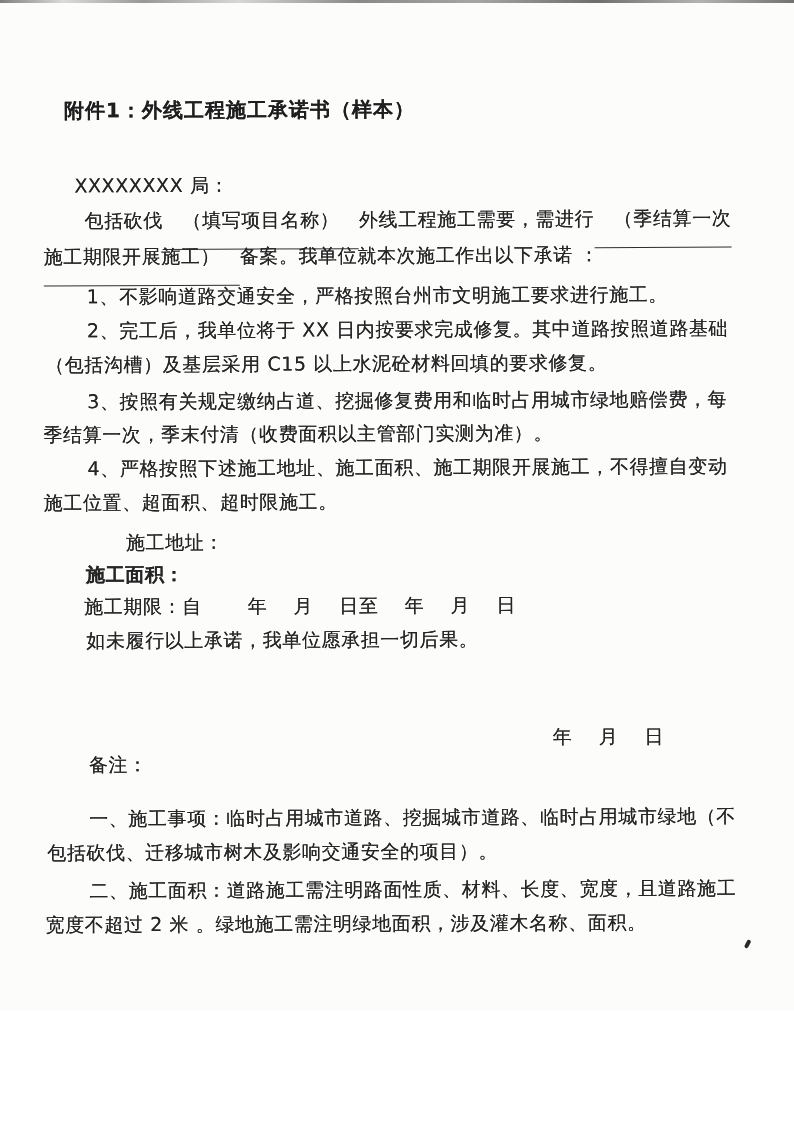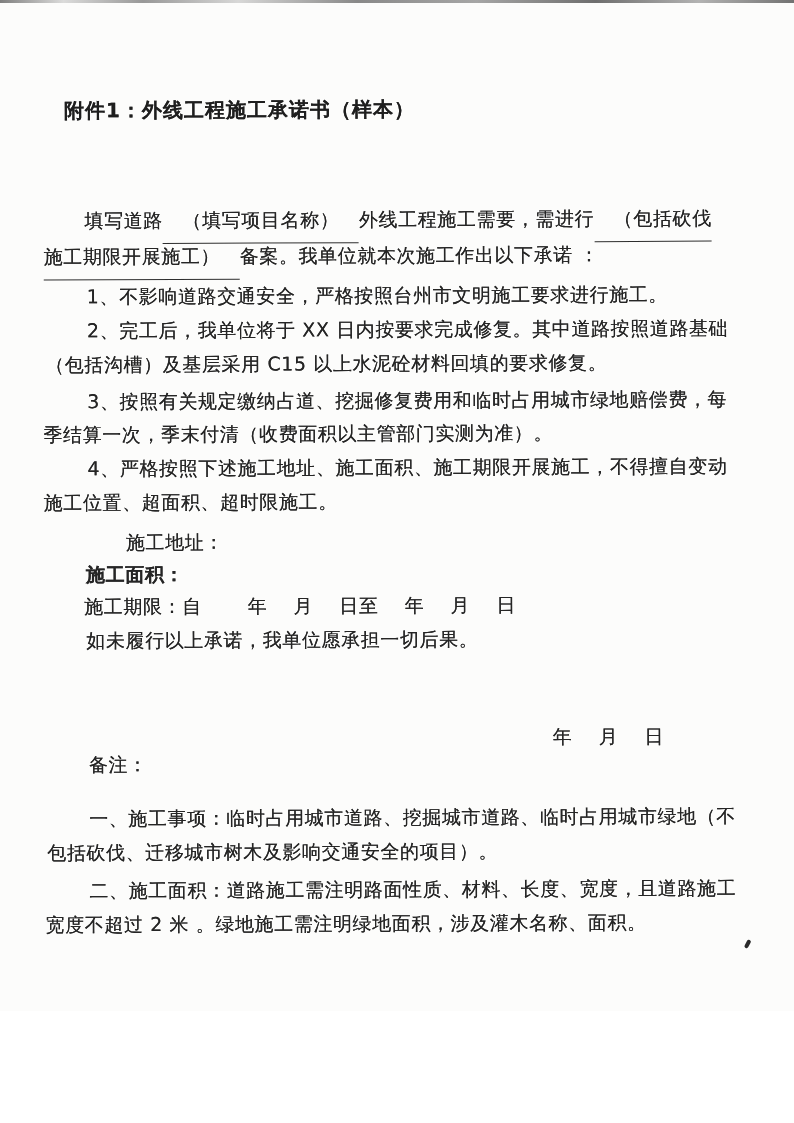--- a/index.html
+++ b/index.html
@@ -13,21 +13,21 @@
       rgba(60,60,60,.65) 0%,rgba(120,120,120,.25) 8%,rgba(70,70,70,.55) 18%,
       rgba(130,130,130,.3) 30%,rgba(60,60,60,.6) 45%,rgba(80,80,80,.5) 60%,
       rgba(50,50,50,.7) 75%,rgba(90,90,90,.45) 88%,rgba(55,55,55,.7) 100%);
   }
   .content{position:absolute;left:0;top:0;width:794px;height:1123px;transform:rotate(-0.25deg);transform-origin:50% 50%;}
   .line{
     position:absolute;font-size:19px;letter-spacing:.6px;white-space:pre;
     color:#252525;text-shadow:0 0 .5px rgba(35,35,35,.85);
   }
   .title{font-weight:bold;font-size:20px;letter-spacing:1px;color:#1e1e1e;}
-  .u{border-bottom:1.6px solid #2e2e2e;padding-bottom:12px;text-align:right;}
+  .u{border-bottom:1.6px solid #2e2e2e;padding-bottom:18px;text-align:right;}
   .speck{
     position:absolute;left:744px;top:941px;width:4px;height:9px;border-radius:2px;
     background:#2a2a2a;transform:rotate(28deg);
   }
   .watermark{position:absolute;left:492px;top:1062px;width:260px;height:54px;}
   .qr{position:absolute;left:0;top:0;width:50px;height:50px;}
   .wm-label{
     position:absolute;left:63px;top:12px;font-size:15px;letter-spacing:2px;
     font-family:"DejaVu Serif","Liberation Serif",serif;color:#4c1d95;white-space:pre;
   }
@@ -35,22 +35,23 @@
 </head>
 <body>
 
 <div class="page">
   <div class="scan-edge-top"></div>
 
   <div class="content">
 
     <div class="line title" style="left:66px;top:96px;">附件1：外线工程施工承诺书（样本）</div>
 
-
-    <div class="line" style="left:86px;top:207px;"><span>填写道路</span><span class="u">　（填写项目名称）　</span><span>外线工程施工需要，需进行</span><span class="u">　（包括砍伐</span></div>
+    <div class="line" style="left:76px;top:172px;">XXXXXXXX 局：</div>
+
+    <div class="line" style="left:86px;top:207px;"><span>包括砍伐</span><span class="u">　（填写项目名称）　</span><span>外线工程施工需要，需进行</span><span class="u">　（季结算一次</span></div>
 
     <div class="line" style="left:45px;top:243px;"><span class="u">施工期限开展施工）　</span><span>备案。我单位就本次施工作出以下承诺 ：</span></div>
 
     <div class="line" style="left:88px;top:283px;">1、不影响道路交通安全，严格按照台州市文明施工要求进行施工。</div>
 
     <div class="line" style="left:88px;top:317px;">2、完工后，我单位将于 XX 日内按要求完成修复。其中道路按照道路基础</div>
     <div class="line" style="left:46px;top:351px;">（包括沟槽）及基层采用 C15 以上水泥砼材料回填的要求修复。</div>
 
     <div class="line" style="left:88px;top:388px;">3、按照有关规定缴纳占道、挖掘修复费用和临时占用城市绿地赔偿费，每</div>
     <div class="line" style="left:44px;top:421px;">季结算一次，季末付清（收费面积以主管部门实测为准）。</div>

